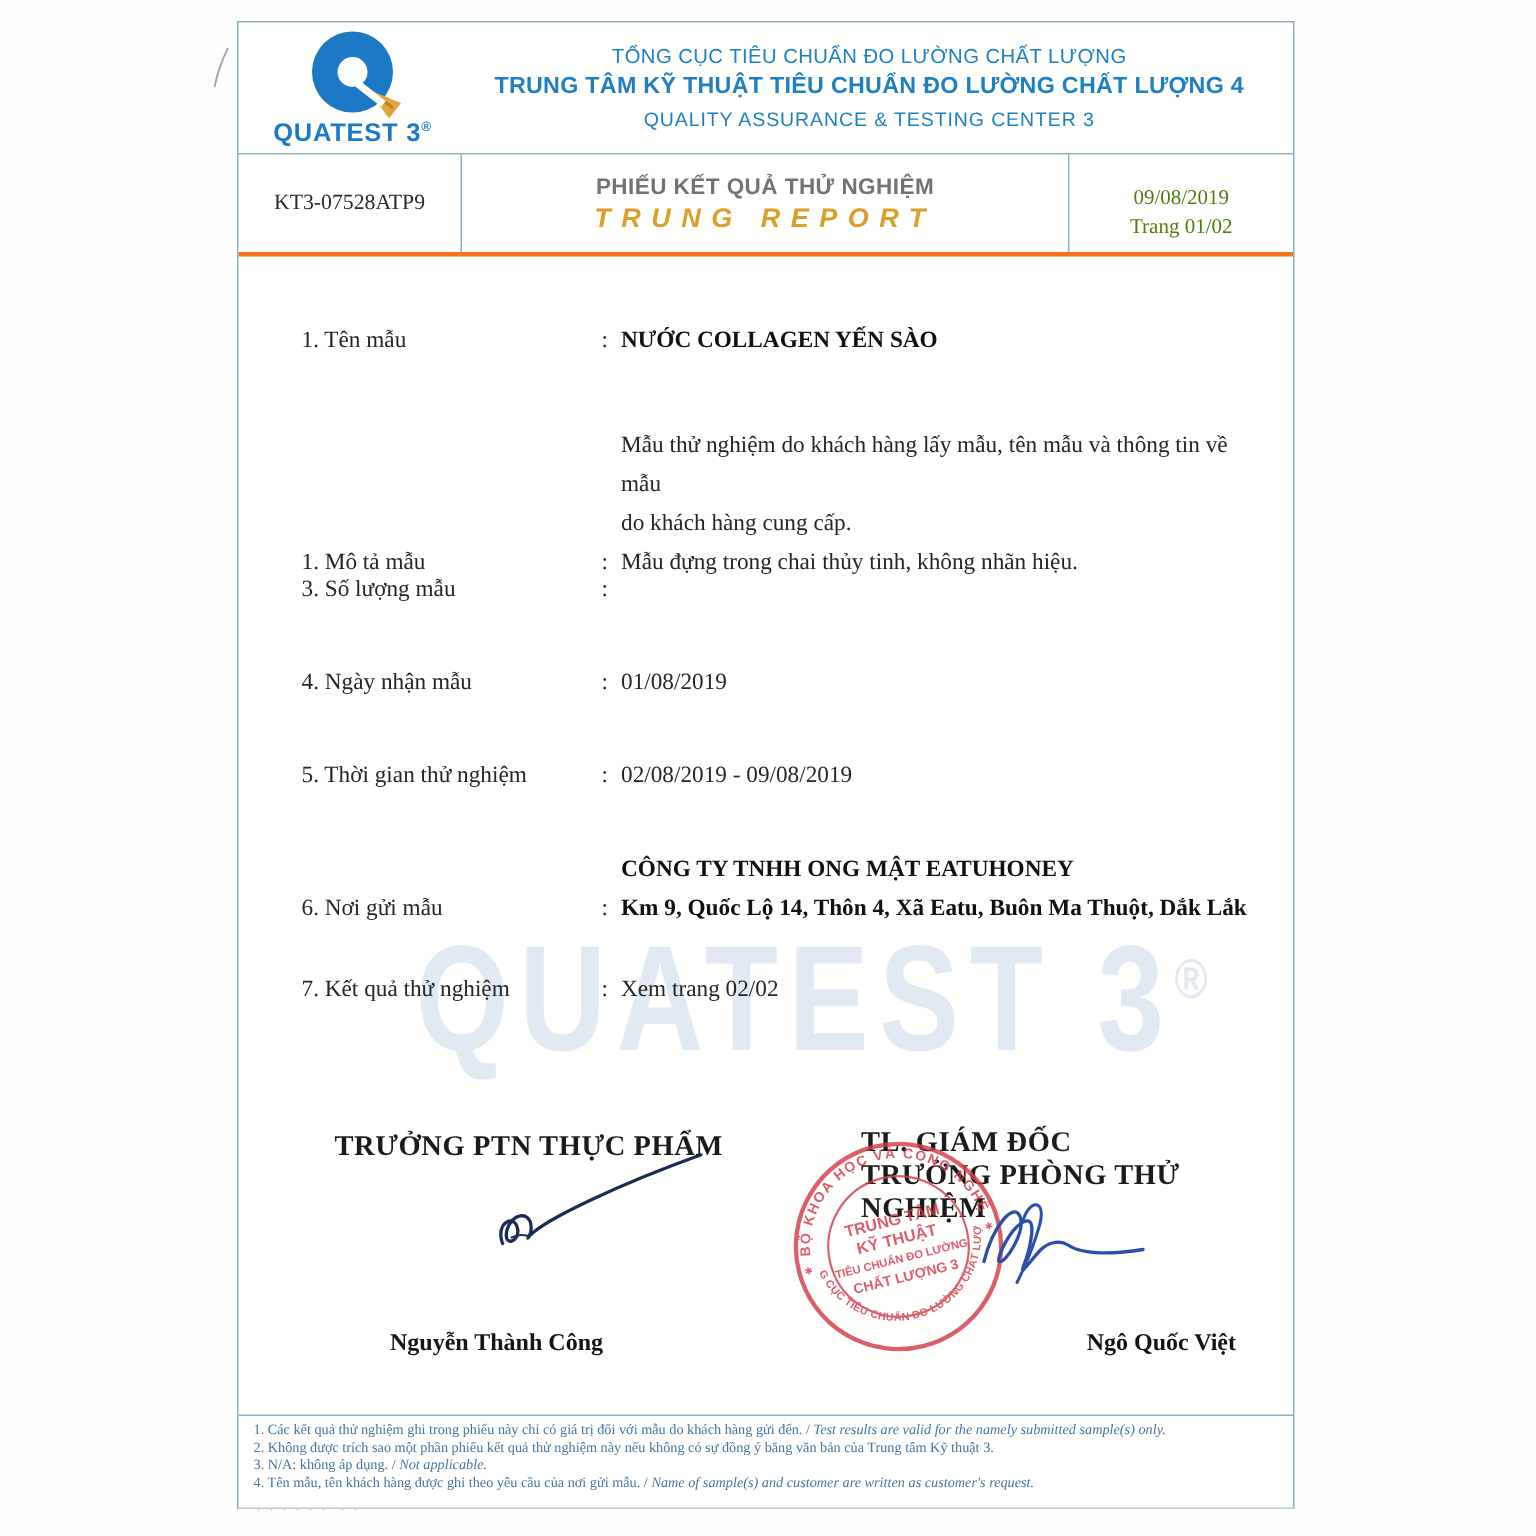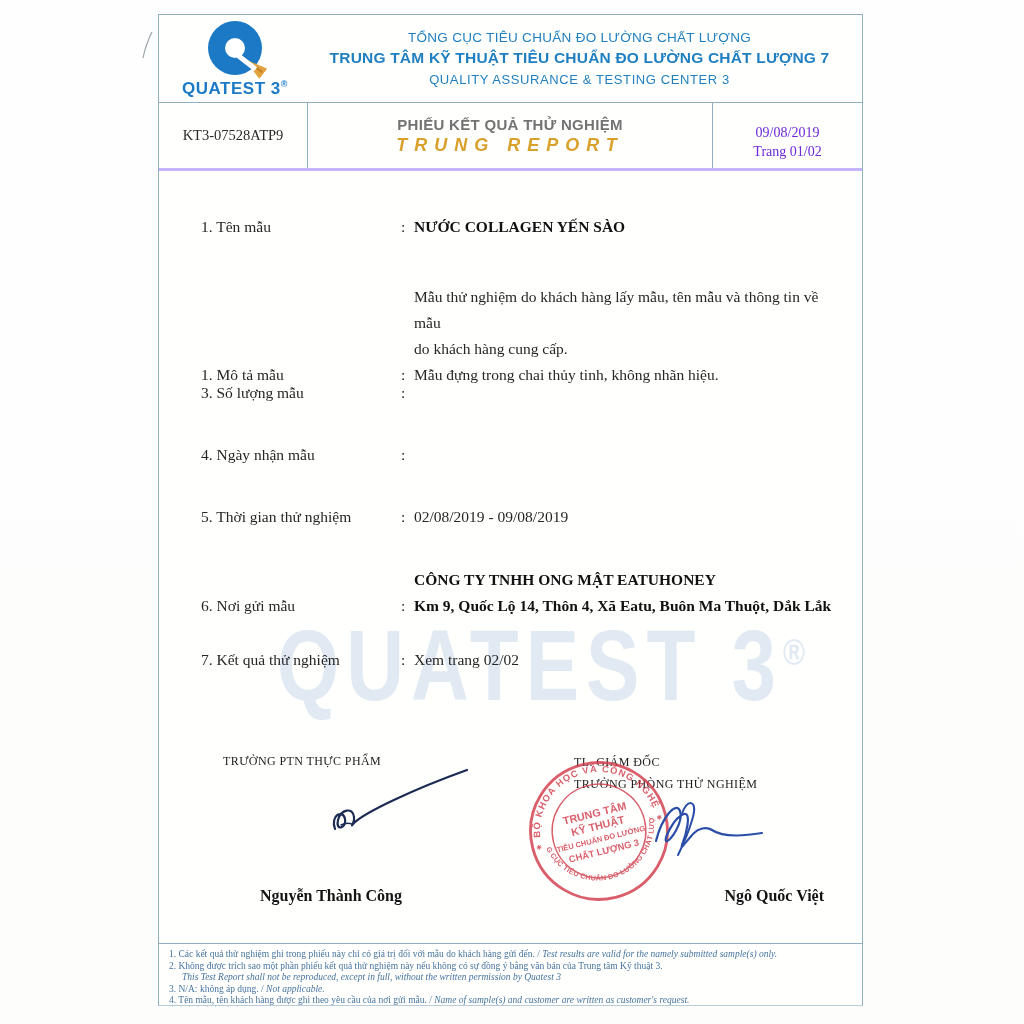--- a/index.html
+++ b/index.html
@@ -21,43 +21,43 @@
   .logo-q .pencil:after { content:""; position:absolute; left:2px; top:5px; width:20px; height:2px; background:#c47f22; }
   .logo-text { margin-top:4px; font-family:"Liberation Sans", sans-serif; font-weight:bold; font-size:17px;
                color:#1b79c6; letter-spacing:0.5px; }
   .logo-text sup { font-size:9px; }
   .org-lines { flex:1; text-align:center; font-family:"Liberation Sans", sans-serif; color:#1f7fc0; padding-right:14px; }
   .org-l1 { font-size:13.5px; letter-spacing:0.3px; }
   .org-l2 { font-size:15.5px; font-weight:bold; margin-top:4px; letter-spacing:0.2px; }
   .org-l3 { font-size:13px; font-weight:normal; margin-top:5px; letter-spacing:0.6px; }
 
   
-  .title-row { height:68px; display:grid; grid-template-columns:149px 1fr 149px; border-bottom:3px solid #c4b5fd; }
+  .title-row { height:68px; display:grid; grid-template-columns:149px 1fr 149px; border-bottom:3px solid #f97316; }
   .tr-cell { display:flex; flex-direction:column; align-items:center; justify-content:center; }
   .tr-left { border-right:1px solid #8fb0c2; font-size:14.5px; color:#2a2a2a; }
   .tr-mid  { border-right:1px solid #8fb0c2; }
   .title-vi { font-family:"Liberation Sans", sans-serif; font-weight:bold; font-size:15px; color:#737373; letter-spacing:0.3px; }
   .title-en { font-family:"Liberation Sans", sans-serif; font-weight:bold; font-style:italic; font-size:18px;
               color:#d9a02b; letter-spacing:7px; margin-top:2px; }
-  .tr-right { font-size:14px; color:#6d28d9; padding-top:14px; }
+  .tr-right { font-size:14px; color:#4d7c0f; padding-top:14px; }
   .tr-right .trang { margin-top:3px; }
 
   
   .body-box { height:773px; position:relative; border-bottom:1px solid #8fb0c2; }
   .item { position:absolute; left:0; width:100%; display:flex; font-size:15.5px; line-height:26px;align-items:flex-end; }
   .ilabel { width:242px; padding-left:42px; flex:none; }
   .icolon { width:13px; flex:none; }
   .ival  { flex:1; padding-right:20px; }
   .vbold { font-weight:bold; color:#111; }
   .watermark { position:absolute; left:118px; top:438px; font-family:"Liberation Sans", sans-serif; font-weight:bold;
                font-size:80px; letter-spacing:7px; color:#e1eaf2; transform:scaleY(1.25); transform-origin:top left;
                white-space:nowrap; }
   .watermark sup { font-size:30px; letter-spacing:0; vertical-align:28px; }
 
-  .sig-title { position:absolute; font-weight:normal; font-size:12px; color:#1b1b1b; letter-spacing:0.4px; }
+  .sig-title { position:absolute; font-weight:bold; font-size:19px; color:#1b1b1b; letter-spacing:0.4px; }
   .sig-title-left { left:64px; top:583px; }
   .sig-block-right { left:415px; top:580px; width:250px; text-align:left; line-height:22px; }
   .sig-name { position:absolute; font-weight:bold; font-size:16px; color:#141414; }
   .sig-name-left { left:64px; top:716px; width:216px; text-align:center; }
   .sig-name-right { left:415px; top:716px; width:250px; text-align:right; }
   .sig-svg { position:absolute; }
   .seal { position:absolute; left:368px; top:588px; width:144px; height:144px; opacity:0.82; transform:rotate(-14deg); }
 
   
   .footer-box { height:61px; padding:5px 10px 0 10px; font-size:9.5px; line-height:11.6px; color:#46749f; }
@@ -82,21 +82,21 @@
       <div class="logo-wrap">
         <div class="logo-q">
           <span class="pencil"></span>
           <span class="gap"></span>
           <span class="hole"></span>
         </div>
         <div class="logo-text"><span>QUATEST 3</span><sup>®</sup></div>
       </div>
       <div class="org-lines">
         <div class="org-l1">TỔNG CỤC TIÊU CHUẨN ĐO LƯỜNG CHẤT LƯỢNG</div>
-        <div class="org-l2">TRUNG TÂM KỸ THUẬT TIÊU CHUẨN ĐO LƯỜNG CHẤT LƯỢNG 7</div>
+        <div class="org-l2">TRUNG TÂM KỸ THUẬT TIÊU CHUẨN ĐO LƯỜNG CHẤT LƯỢNG 4</div>
         <div class="org-l3">QUALITY ASSURANCE &amp; TESTING CENTER 3</div>
       </div>
     </div>
 
     <div class="title-row">
       <div class="tr-cell tr-left">KT3-07528ATP9</div>
       <div class="tr-cell tr-mid">
         <div class="title-vi">PHIẾU KẾT QUẢ THỬ NGHIỆM</div>
         <div class="title-en">TRUNG REPORT</div>
       </div>
@@ -127,20 +127,21 @@
       </div>
 
       <div class="item" style="top:209px">
         <div class="ilabel">3. Số lượng mẫu</div>
         <div class="icolon">:</div>
       </div>
 
       <div class="item" style="top:271px">
         <div class="ilabel">4. Ngày nhận mẫu</div>
         <div class="icolon">:</div>
+        <div class="ival">01/08/2019</div>
       </div>
 
       <div class="item" style="top:333px">
         <div class="ilabel">5. Thời gian thử nghiệm</div>
         <div class="icolon">:</div>
         <div class="ival">02/08/2019 - 09/08/2019</div>
       </div>
 
       <div class="item" style="top:396px">
         <div class="ilabel">6. Nơi gửi mẫu</div>
@@ -196,20 +197,19 @@
         <path d="M30,52 C36,28 50,12 54,22 C58,32 44,54 40,52 C38,50 48,28 58,25 C66,23 60,46 56,56 C54,62 62,50 68,44 C72,40 80,37 86,41 C96,48 118,47 136,44" stroke="#2b4ea8" stroke-width="2.2" fill="none" stroke-linecap="round"></path>
         <path d="M56,25 C60,10 72,10 67,28 C63,42 56,58 52,66" stroke="#2b4ea8" stroke-width="2" fill="none" stroke-linecap="round"></path>
       </svg>
 
       <div class="sig-name sig-name-right">Ngô Quốc Việt</div>
     </div>
 
     <div class="footer-box" style="position:relative">
       <div class="fnote"><span>1. Các kết quả thử nghiệm ghi trong phiếu này chỉ có giá trị đối với mẫu do khách hàng gửi đến. / </span><span class="en">Test results are valid for the namely submitted sample(s) only.</span></div>
       <div class="fnote"><span>2. Không được trích sao một phần phiếu kết quả thử nghiệm này nếu không có sự đồng ý bằng văn bản của Trung tâm Kỹ thuật 3.</span></div>
-      <div class="fnote indent"><span class="en">This Test Report shall not be reproduced, except in full, without the written permission by Quatest 3</span></div>
       <div class="fnote"><span>3. N/A: không áp dụng. / </span><span class="en">Not applicable.</span></div>
       <div class="fnote"><span>4. Tên mẫu, tên khách hàng được ghi theo yêu cầu của nơi gửi mẫu. / </span><span class="en">Name of sample(s) and customer are written as customer's request.</span></div>
       <div class="artifact-dots">· · · · · ·&nbsp;&nbsp;· ·</div>
     </div>
 
   </div>
 </div>
 
 </body></html>

